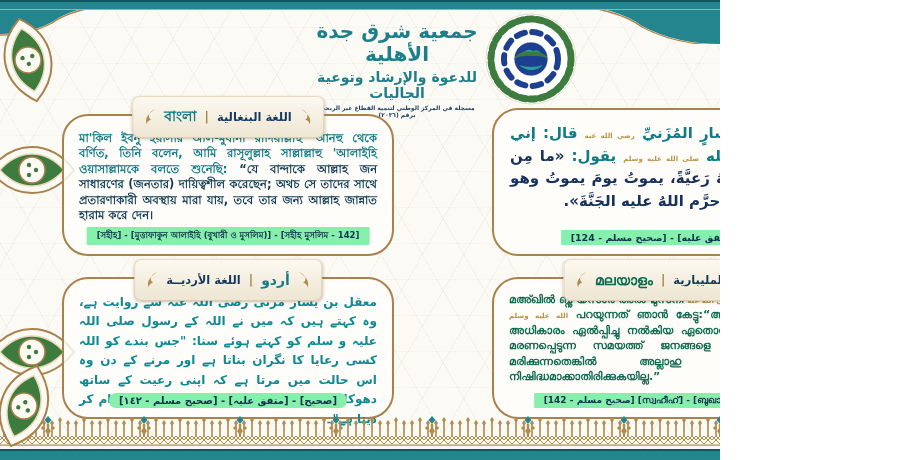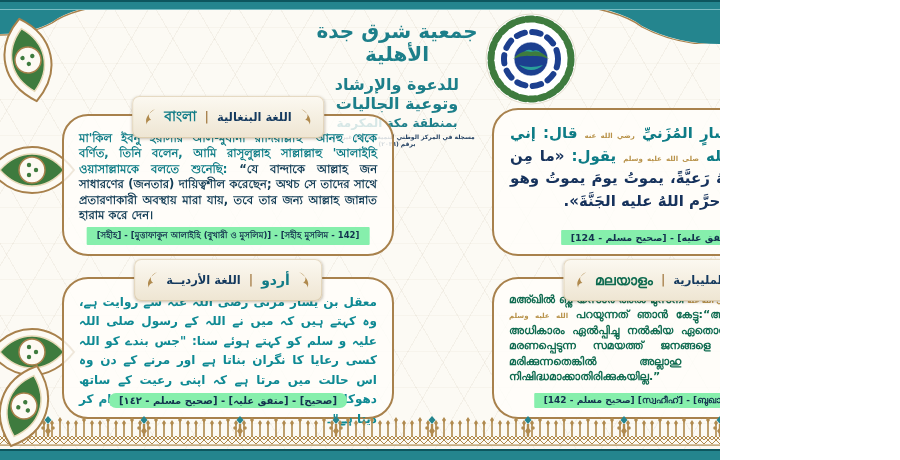--- a/index.html
+++ b/index.html
@@ -34,21 +34,21 @@
   .ur-body{direction:rtl;padding:14px 15px 24px;font-size:12px;line-height:1.62;font-weight:bold;color:#0f8a94;}
   .ml-body{padding:13px 15px 24px;font-size:11px;line-height:1.4;font-weight:bold;color:#0f6b50;}
   .cite{position:absolute;bottom:9px;left:50%;transform:translateX(-50%);background:#86efac;
     padding:2px 10px;font-weight:bold;color:#13324e;white-space:nowrap;border-radius:1px;}
   .cite.bn{font-size:8.5px;}
   .cite.ar{font-size:9.5px;direction:rtl;}
   .cite.ur{font-size:10px;direction:rtl;border-radius:7px;}
   .cite.ml{font-size:9px;margin-left:8px;}
   .header-cal{position:absolute;left:312px;top:20px;width:170px;text-align:center;z-index:4;color:#1d7f8a;}
   .header-cal .l1{font-size:20px;font-weight:bold;line-height:1.15;}
-  .header-cal .l2{font-size:16px;font-weight:bold;margin-top:9px;}
+  .header-cal .l2{font-size:14px;font-weight:bold;margin-top:3px;}
   .header-cal .l3{font-size:12px;font-weight:bold;margin-top:3px;}
   .header-cal .l4{font-size:6px;color:#1c3b5e;margin-top:3px;font-weight:bold;}
   .logo{position:absolute;left:483px;top:11px;z-index:4;}
   .orn{position:absolute;z-index:4;}
   .fringe{position:absolute;left:0;bottom:8px;z-index:5;}
 </style>
 </head>
 <body>
 
 <div class="poster">
@@ -62,21 +62,20 @@
     <path d="M128 2 Q72 8 52 23 Q30 35 0 35" fill="none" stroke="#a8814c" stroke-width="1.3"></path>
   </svg>
   <svg class="corner-swoosh" style="right:0;top:0;" width="170" height="44" viewBox="0 0 170 44">
     <path d="M170 0 H2 Q70 8 92 26 Q126 44 170 44 Z" fill="#24858e"></path>
     <path d="M2 2 Q70 9 92 27 Q126 45 170 45" fill="none" stroke="#a8814c" stroke-width="1.3"></path>
   </svg>
 
   <div class="header-cal">
     <div class="l1">جمعية شرق جدة الأهلية</div>
     <div class="l2">للدعوة والإرشاد وتوعية الجاليات</div>
-    <div class="l3">بمنطقة مكة المكرمة</div>
     <div class="l4">مسجلة في المركز الوطني لتنمية القطاع غير الربحي برقم (٢٠٣٦)</div>
   </div>
 
   <svg class="logo" width="96" height="96" viewBox="0 0 96 96">
     <circle cx="48" cy="48" r="45" fill="#ffffff" stroke="#e4ddcc" stroke-width="1"></circle>
     <circle cx="48" cy="48" r="40" fill="none" stroke="#3e7b3e" stroke-width="7" stroke-dasharray="5.5 4.2" stroke-linecap="round"></circle>
     <circle cx="48" cy="48" r="33" fill="#ffffff"></circle>
     <circle cx="48" cy="48" r="27" fill="none" stroke="#1c3f8f" stroke-width="6" stroke-dasharray="8.5 7.5" stroke-linecap="round"></circle>
     <circle cx="48" cy="48" r="17" fill="#1c3f8f"></circle>
     <path d="M41 41 q4 -4 9 -1 q5 -2 8 2 q-4 4 -9 2 q-5 2 -8 -3 Z" fill="#2aa09a"></path>

